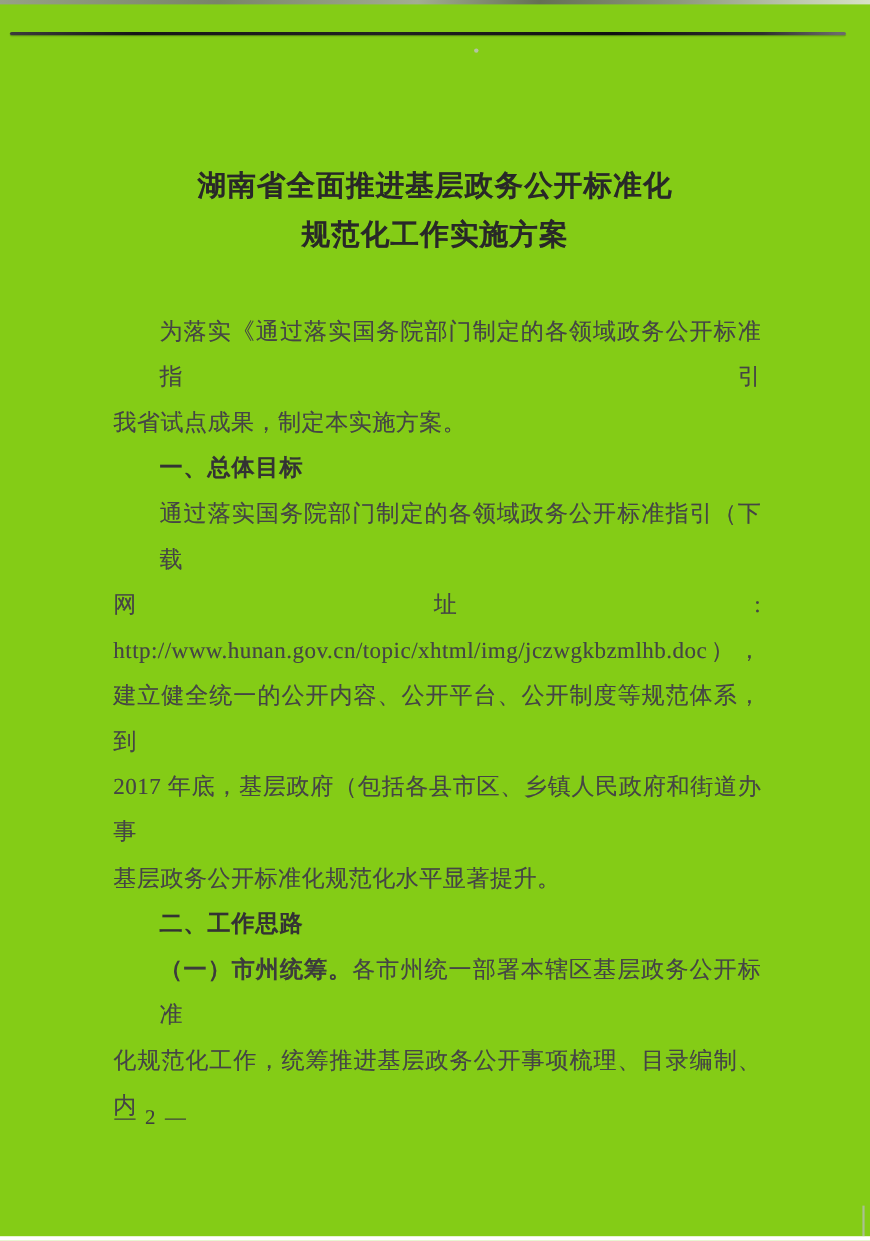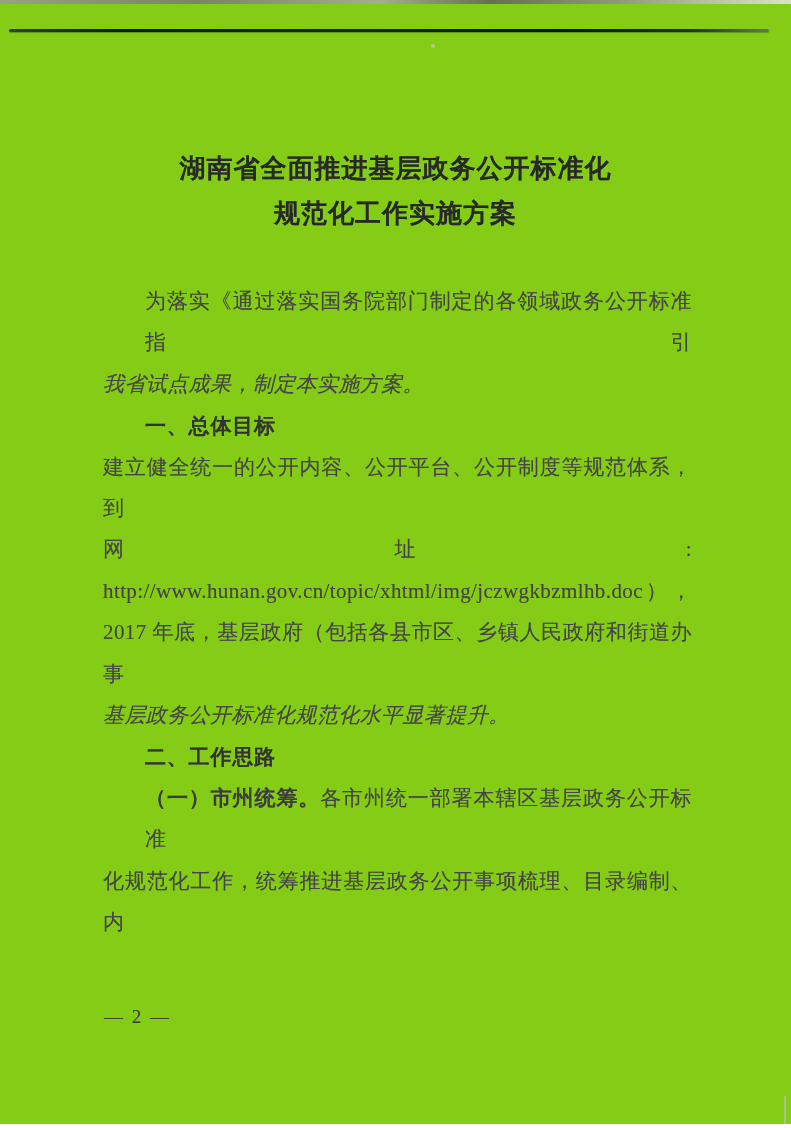--- a/index.html
+++ b/index.html
@@ -50,23 +50,23 @@
     font-size: 21px; color: #454545;
     text-shadow: 0 0 0.5px rgba(70,70,70,0.45);
   }
   .line {
     line-height: 41.4px;
     letter-spacing: 0.4px;
     text-align: justify;
     text-align-last: justify;
   }
   .line.indent { padding-left: 42px; }
-  .line.no-stretch { text-align: center; text-align-last: left; font-style: italic; }
+  .line.no-stretch { text-align: center; text-align-last: left; }
   .line.heading {
-    font-family: Liberation Sans, sans-serif;
+    font-family: Liberation Serif, serif;
     font-weight: 700; color: #333333;
     text-align: right; text-align-last: left;
     letter-spacing: 0.8px;
   }
   .lead { font-weight: 700; color: #3c3c3c; margin-top: 32px; }
 
   
   .page-number {
     position: absolute; left: 104px; top: 1003px;
     font-size: 19px; line-height: 28px;
@@ -89,22 +89,23 @@
     <div>规范化工作实施方案</div>
   </h1>
 
   <div class="doc-body">
 
     <div class="line indent">为落实《通过落实国务院部门制定的各领域政务公开标准指引</div>
     <div class="line no-stretch">我省试点成果，制定本实施方案。</div>
 
     <div class="line heading indent">一、总体目标</div>
 
+    <div class="line indent">通过落实国务院部门制定的各领域政务公开标准指引（下载</div>
+    <div class="line">网址: http://www.hunan.gov.cn/topic/xhtml/img/jczwgkbzmlhb.doc），</div>
     <div class="line">建立健全统一的公开内容、公开平台、公开制度等规范体系，到</div>
-    <div class="line">网址: http://www.hunan.gov.cn/topic/xhtml/img/jczwgkbzmlhb.doc），</div>
     <div class="line">2017 年底，基层政府（包括各县市区、乡镇人民政府和街道办事</div>
     <div class="line no-stretch">基层政务公开标准化规范化水平显著提升。</div>
 
     <div class="line heading indent">二、工作思路</div>
 
     <div class="line indent"><span class="lead">（一）市州统筹。</span><span>各市州统一部署本辖区基层政务公开标准</span></div>
     <div class="line">化规范化工作，统筹推进基层政务公开事项梳理、目录编制、内</div>
 
   </div>
 

